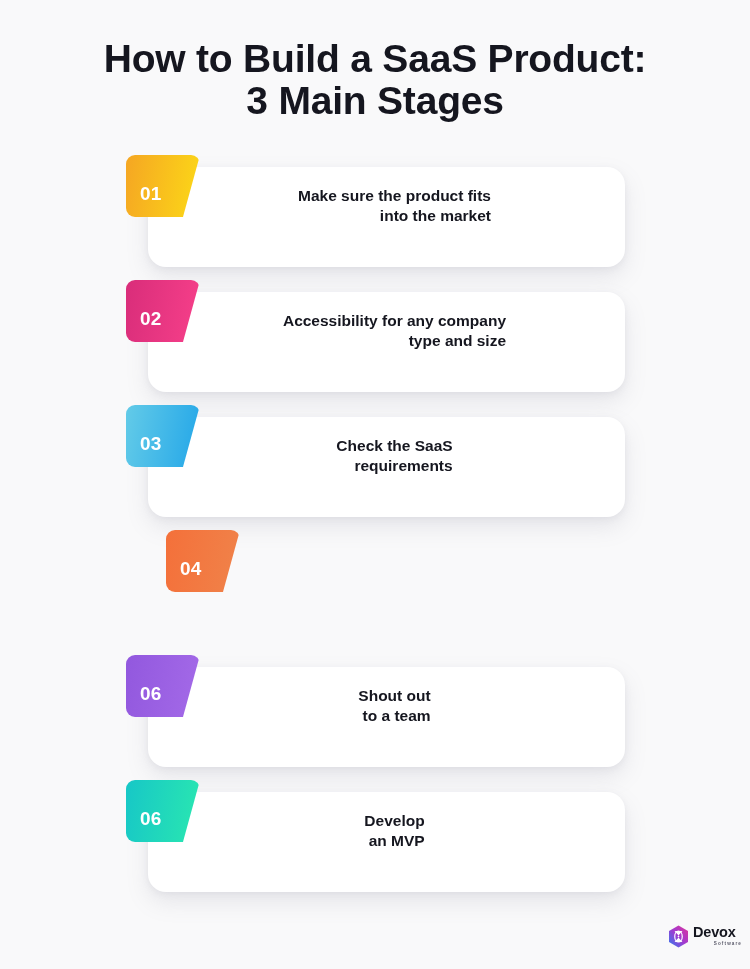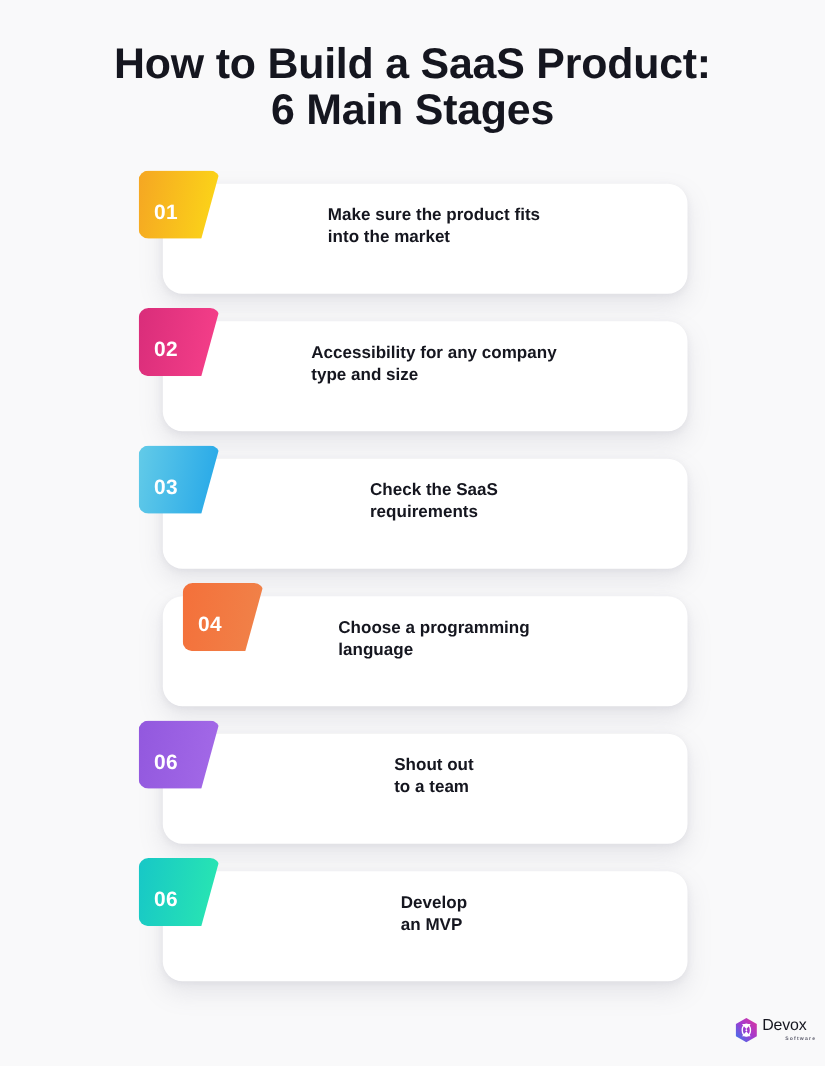--- a/index.html
+++ b/index.html
@@ -61,21 +61,21 @@
     background: #ffffff;
     border-radius: 18px;
     box-shadow: 0 10px 22px rgba(130, 130, 150, 0.16),
                 0 2px 6px rgba(130, 130, 150, 0.10);
     box-sizing: border-box;
     display: flex;
     align-items: center;
     justify-content: center;
   }
   .stage-text {
-    text-align: left;
+    text-align: right;
     font-size: 15.5px;
     font-weight: bold;
     color: #15161f;
     line-height: 20px;
     padding-left: 30px;
     padding-right: 14px;
     padding-bottom: 22px;
   }
   .stage-text .l2 { display: block; }
 
@@ -118,21 +118,21 @@
   }
   .logo-text {
     position: absolute;
     left: 25px;
     top: 0px;
     width: 50px;
   }
   .logo-name {
     display: block;
     font-size: 14.5px;
-    font-weight: normal;
+    font-weight: bold;
     color: #15161f;
     line-height: 16px;
     letter-spacing: -0.2px;
   }
   .logo-sub {
     display: block;
     font-size: 4.6px;
     font-weight: bold;
     color: #5b5b6b;
     letter-spacing: 1.1px;
@@ -141,21 +141,21 @@
     padding-right: 1px;
   }
 </style>
 </head>
 <body style="background: rgb(249, 249, 250);">
 
 <div class="poster">
 
   <div class="title-block">
     <span class="title-line" style="color: rgb(21, 22, 31);">How to Build a SaaS Product:</span>
-    <span class="title-line" style="color: rgb(21, 22, 31);">6 Main Stages</span>
+    <span class="title-line" style="color: rgb(21, 22, 31);">3 Main Stages</span>
   </div>
 
   <div class="stages">
 
     <div class="stage-row">
       <div class="stage-card">
         <div class="stage-text">
           <span>Make sure the product fits</span>
           <span class="l2">into the market</span>
         </div>
@@ -183,26 +183,20 @@
           <span>Check the SaaS</span>
           <span class="l2">requirements</span>
         </div>
       </div>
       <div class="stage-badge" style="background: linear-gradient(100deg, rgb(99, 203, 232) 0%, rgb(35, 166, 232) 100%); text-decoration: underline;">
         <span class="stage-badge-num">03</span>
       </div>
     </div>
 
     <div class="stage-row">
-      <div class="stage-card">
-        <div class="stage-text">
-          <span>Choose a programming</span>
-          <span class="l2">language</span>
-        </div>
-      </div>
       <div class="stage-badge" style="background: linear-gradient(100deg, rgb(244, 112, 58) 0%, rgb(240, 131, 74) 100%); margin-left: 40px;">
         <span class="stage-badge-num">04</span>
       </div>
     </div>
 
     <div class="stage-row">
       <div class="stage-card">
         <div class="stage-text">
           <span>Shout out</span>
           <span class="l2">to a team</span>

